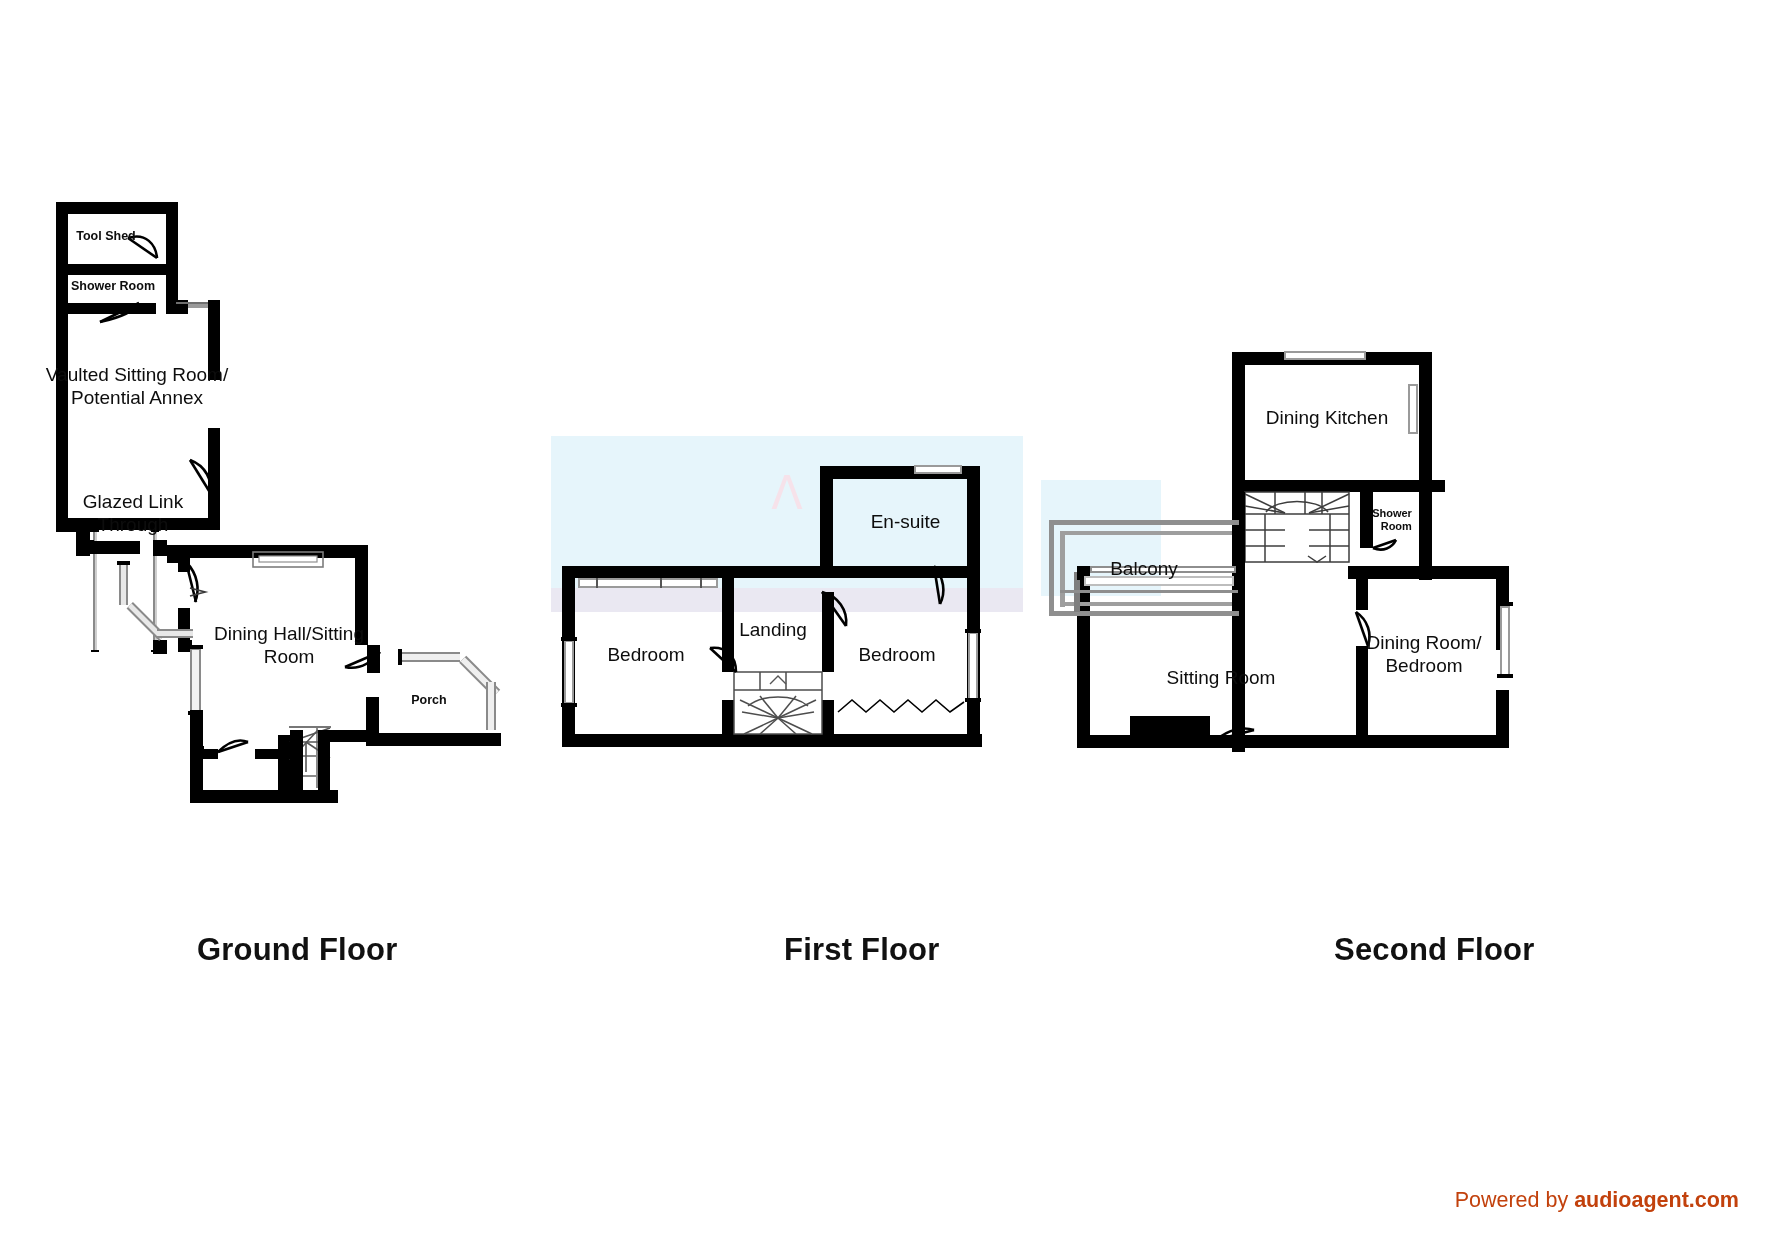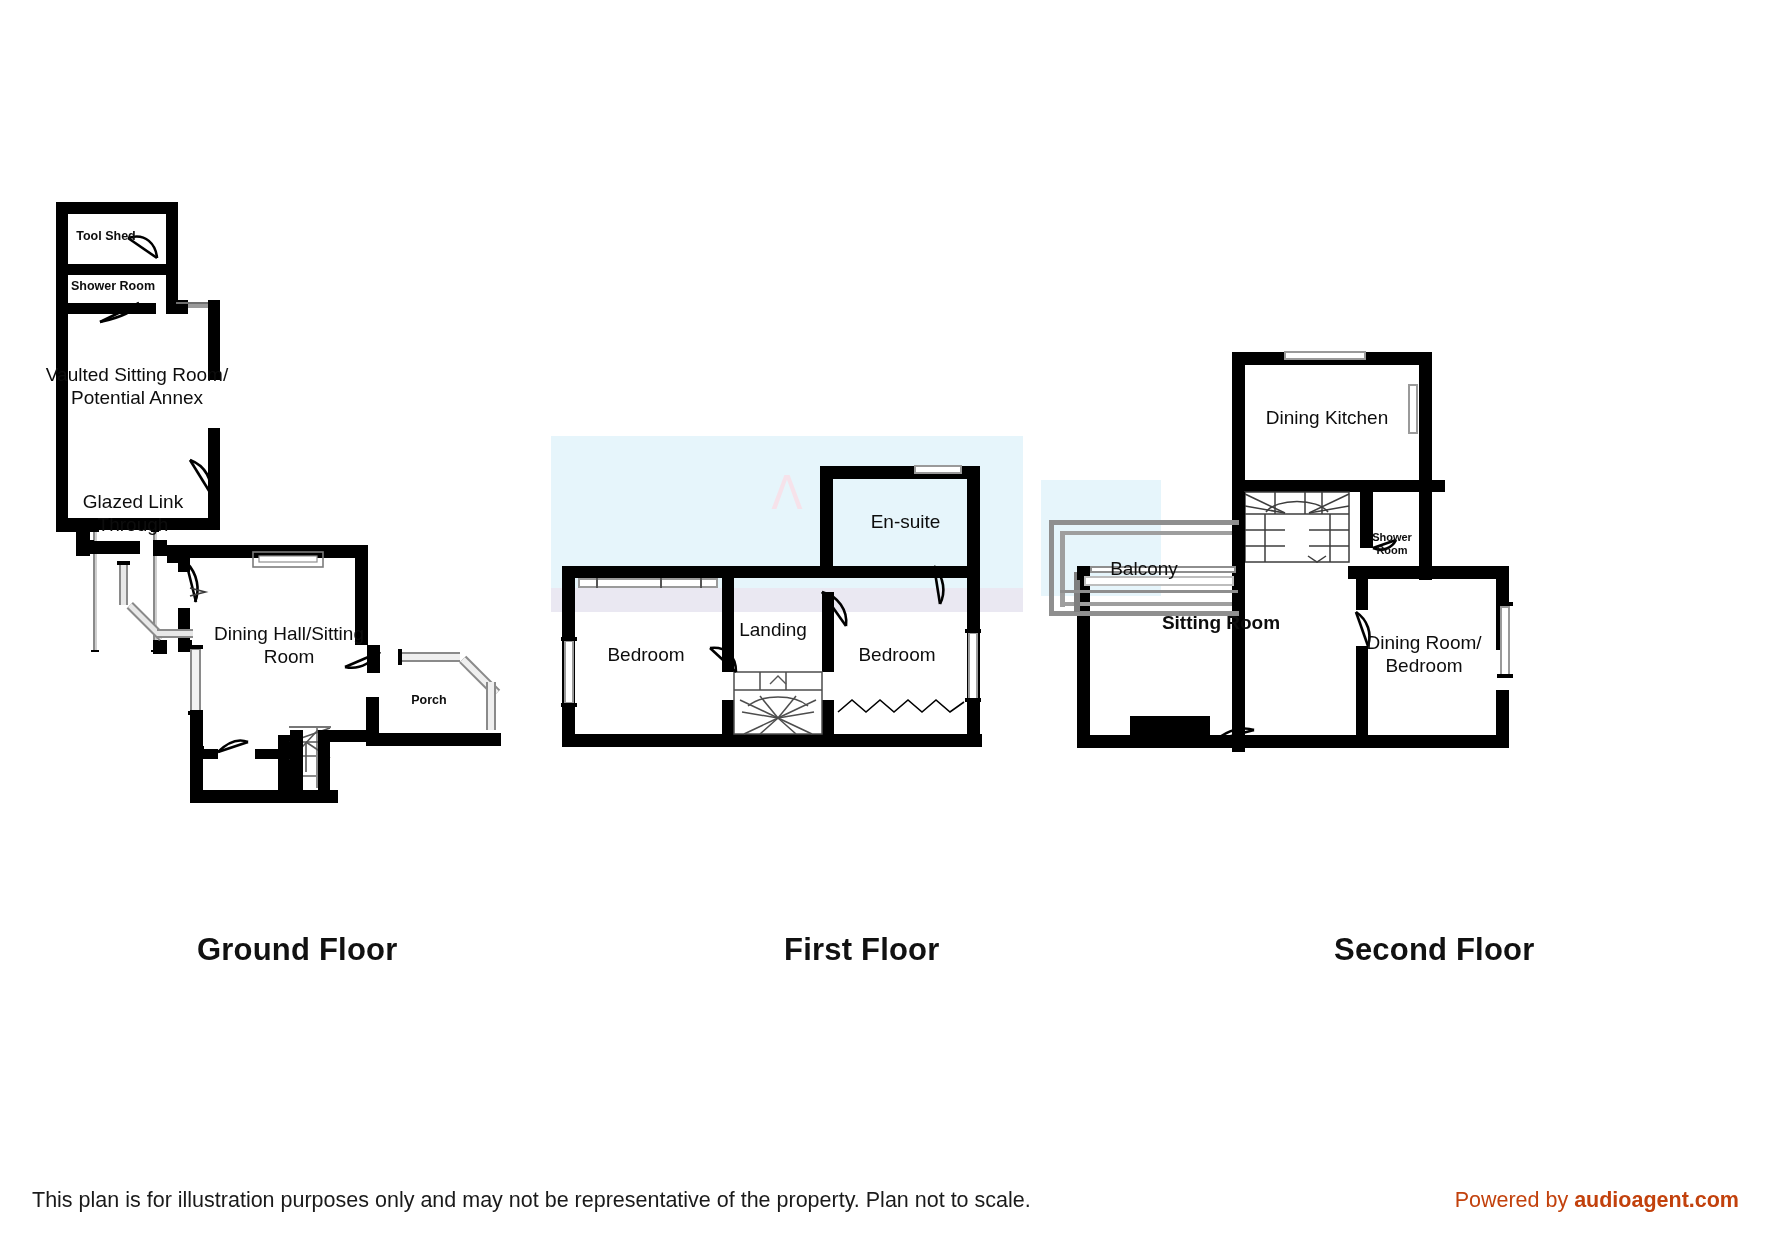--- a/index.html
+++ b/index.html
@@ -510,28 +510,27 @@
 Room</div>
   <div class="room-label small" style="left:429px; top:701px;">Porch</div>
 
   <div class="room-label" style="left:898px; top:522px;padding-left:15px;">En-suite</div>
   <div class="room-label" style="left:773px; top:630px;">Landing</div>
   <div class="room-label" style="left:646px; top:655px;">Bedroom</div>
   <div class="room-label" style="left:897px; top:655px;">Bedroom</div>
 
   <div class="room-label" style="left:1327px; top:418px;">Dining Kitchen</div>
   <div class="room-label" style="left:1144px; top:546px;margin-top:23px;">Balcony</div>
-  <div class="room-label tiny" style="left:1392px; top:544px;">Shower
+  <div class="room-label tiny" style="left:1392px; top:520px;text-align:right;">Shower
 Room</div>
-  <div class="room-label" style="left:1221px; top:623px;font-weight:bold;">Sitting Room</div>
+  <div class="room-label" style="left:1221px; top:678px;">Sitting Room</div>
   <div class="room-label" style="left:1424px; top:654px;">Dining Room/
 Bedroom</div>
 
   <div class="floor-title" id="title-ground">Ground Floor</div>
   <div class="floor-title" id="title-first">First Floor</div>
   <div class="floor-title" id="title-second">Second Floor</div>
 
-  <div class="disclaimer">This plan is for illustration purposes only and may not be representative of the property. Plan not to scale.</div>
   <div class="powered">
     <span class="pre">Powered by </span><span>audioagent.com</span>
   </div>
 
 </div>
 
 </body></html>

